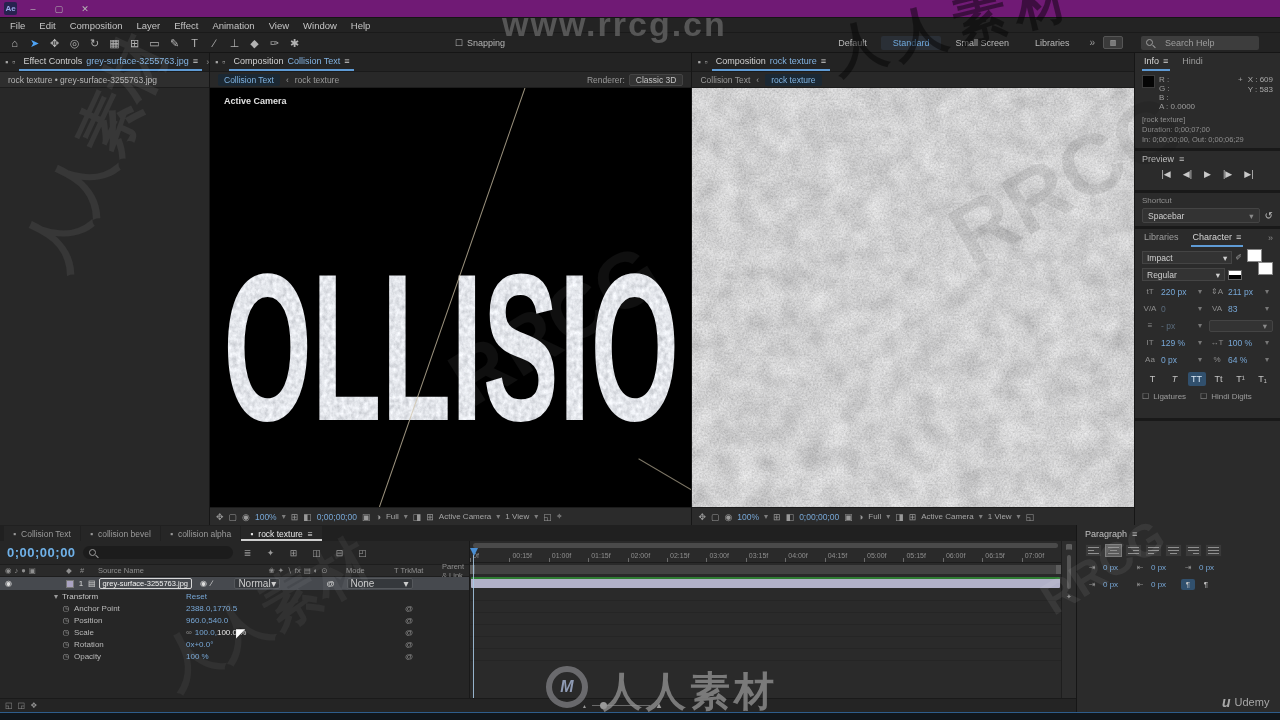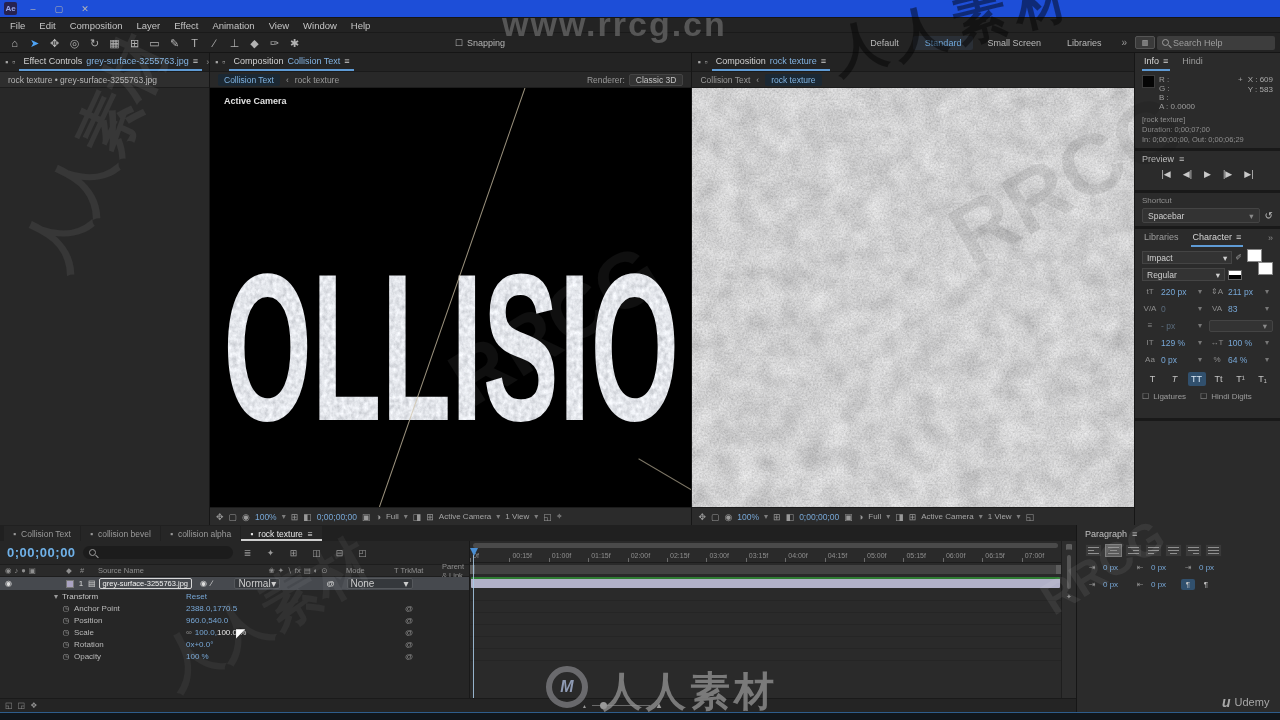--- a/index.html
+++ b/index.html
@@ -1,36 +1,36 @@
 <!DOCTYPE html>
 <html><head>
 <meta charset="utf-8">
 <style>
 *{box-sizing:border-box;margin:0;padding:0}
 html,body{width:1280px;height:720px;overflow:hidden;background:#101010;
  font-family:"Liberation Sans",sans-serif;}
 .screen{position:relative;width:1280px;height:720px;background:#1d1d1d;color:#bdbdbd;font-size:10px}
 
 
-.titlebar{height:18px;background:#1d4ed8;border-bottom:1px solid #151515;display:flex;align-items:center;gap:6px;padding:0 4px}
+.titlebar{height:18px;background:#701a75;border-bottom:1px solid #151515;display:flex;align-items:center;gap:6px;padding:0 4px}
 .ae-badge{width:13px;height:13px;background:#27224f;color:#9aa7e8;font-size:8px;font-weight:bold;display:flex;align-items:center;justify-content:center;border-radius:2px}
 .titlebar .title{flex:1;font-size:9.5px;color:#c9c9c9;white-space:nowrap;overflow:hidden}
 .winbtn{width:20px;text-align:center;color:#b5b5b5;font-size:9px}
 .menubar{height:15px;background:#232323;border-bottom:1px solid #1a1a1a;display:flex;align-items:center;padding-left:3px}
 .menubar span{padding:0 7px;font-size:9.5px;color:#c5c5c5}
 .toolbar{height:20px;background:#232323;border-bottom:1px solid #151515;display:flex;align-items:center;padding:0 5px;gap:1px}
 .tool{width:19px;line-height:20px;text-align:center;color:#b2b2b2;font-size:11px}
 .tool.sel{color:#4ea3f5}
 .snap{display:flex;align-items:center;gap:4px;color:#b5b5b5;font-size:9px;margin-left:150px}
 .ws-bar{display:flex;align-items:center;gap:2px;margin-left:auto}
 .ws{padding:2px 12px;font-size:9px;color:#b9b9b9}
 .ws.active{color:#6fa8dc;background:#2a2f36;border-radius:2px}
 .ws-more{color:#9a9a9a;padding:0 6px}
 .ws-ic{width:20px;height:13px;background:#3a3a3a;border:1px solid #555;border-radius:2px;display:flex;align-items:center;justify-content:center;font-size:7px;color:#ccc}
-.search-help{width:118px;height:14px;background:#3d3d3d;border-radius:2px;display:flex;align-items:center;gap:4px;padding:0 5px;color:#9d9d9d;font-size:9px;margin:0 0}
+.search-help{width:118px;height:14px;background:#3d3d3d;border-radius:2px;display:flex;align-items:center;gap:12px;padding:0 5px;color:#9d9d9d;font-size:9px;margin:0 16px}
 .mag{width:7px;height:7px;border:1px solid #9d9d9d;border-radius:50%;position:relative;flex:none}
 .mag::after{content:"";position:absolute;left:5px;top:6px;width:4px;height:1px;background:#9d9d9d;transform:rotate(45deg)}
 
 
 .main{display:flex;height:472px}
 .panel{background:#2b2b2b;border-right:1px solid #161616;display:flex;flex-direction:column}
 .p-ec{width:210px}.p-c1{width:485px}.p-c2{width:445px}.p-right{flex:1;border-right:none}
 .tabbar{height:19px;background:#232323;border-bottom:1px solid #1a1a1a;display:flex;align-items:center;padding:0 5px;gap:4px;font-size:9px;color:#a8a8a8;white-space:nowrap;overflow:hidden}
 .tab{display:flex;align-items:center;gap:4px;height:100%;padding:0 4px;border-bottom:2px solid transparent}
 .tab.on{border-bottom-color:#5f9bd5;color:#d0d0d0}

